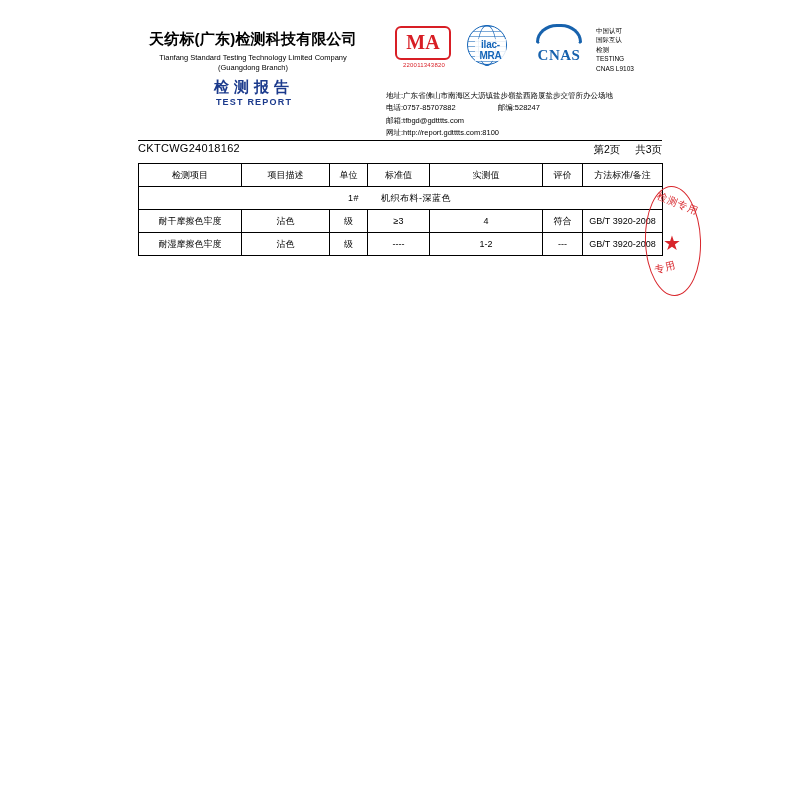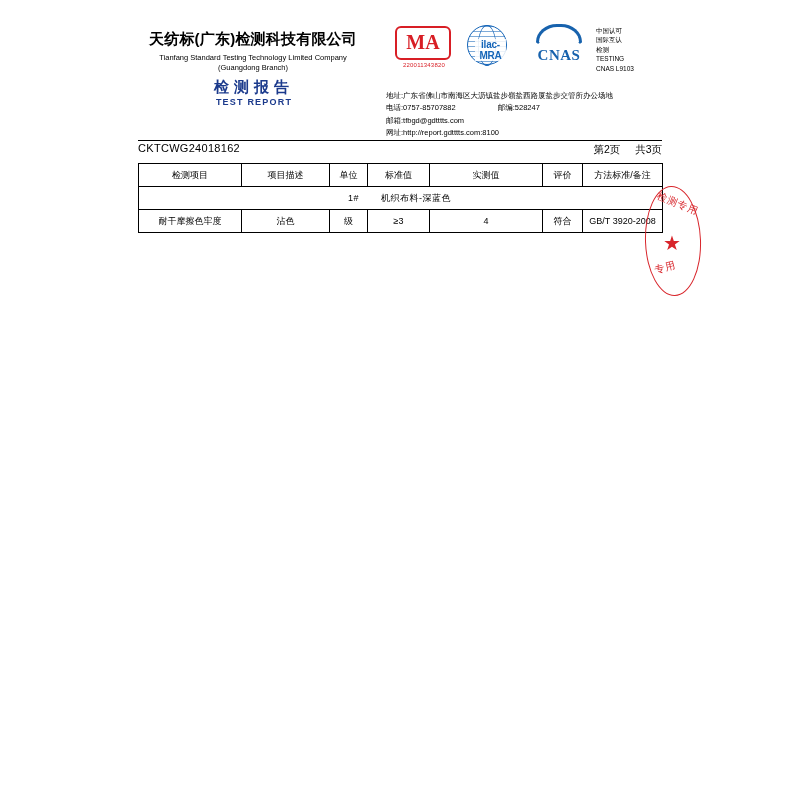--- a/index.html
+++ b/index.html
@@ -402,20 +402,29 @@
       </tr>
       <tr>
         <td>耐干摩擦色牢度</td>
         <td>沾色</td>
         <td>级</td>
         <td>≥3</td>
         <td>4</td>
         <td>符合</td>
         <td>GB/T 3920-2008</td>
       </tr>
+      <tr>
+        <td>耐湿摩擦色牢度</td>
+        <td>沾色</td>
+        <td>级</td>
+        <td>----</td>
+        <td>1-2</td>
+        <td>---</td>
+        <td>GB/T 3920-2008</td>
+      </tr>
     </tbody>
   </table>
 
   <div class="stamp">
     <div class="stamp-ellipse"></div>
     <div class="stamp-top">检测专用</div>
     <div class="stamp-star">★</div>
     <div class="stamp-bottom">专用</div>
   </div>
 

